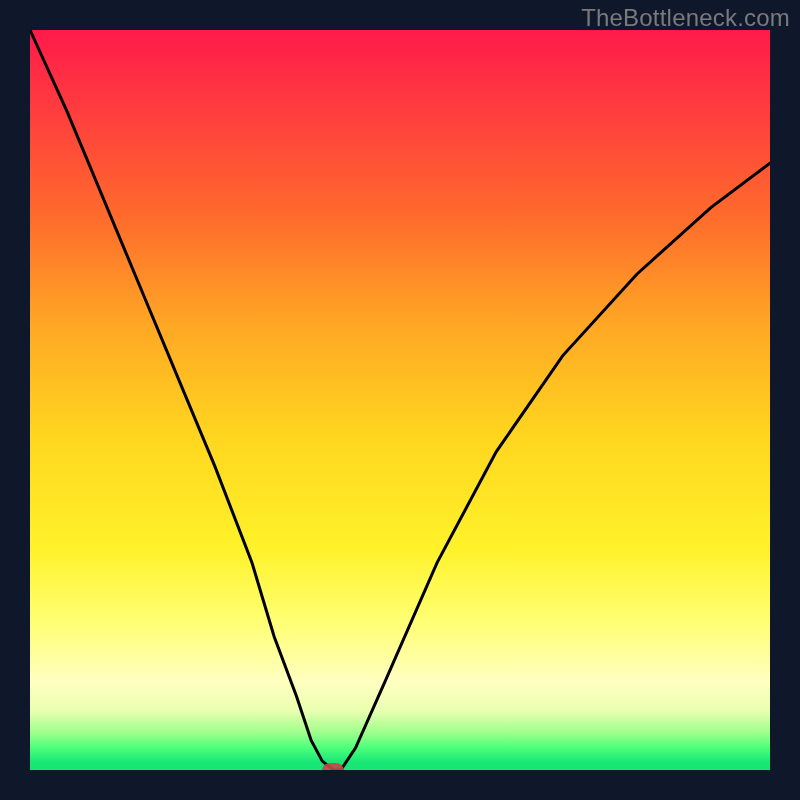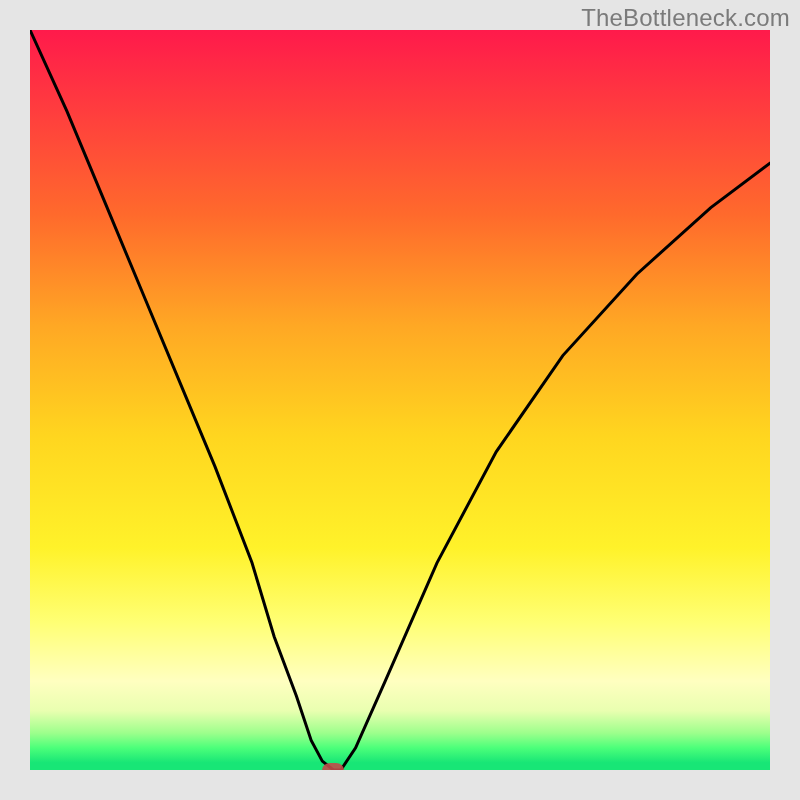--- a/index.html
+++ b/index.html
@@ -8,21 +8,21 @@
     width: 800px;
     height: 800px;
     background: #000;
     font-family: Arial, Helvetica, sans-serif;
     overflow: hidden;
   }
   .frame {
     position: relative;
     width: 800px;
     height: 800px;
-    background: #e5e5e5;
+    background: #0f172a;
   }
   .plot {
     position: absolute;
     left: 30px;
     top: 30px;
     width: 740px;
     height: 740px;
     overflow: hidden;
   }
   .gradient {

